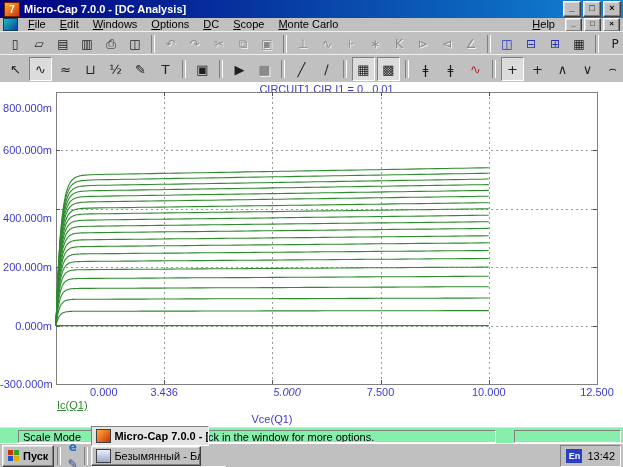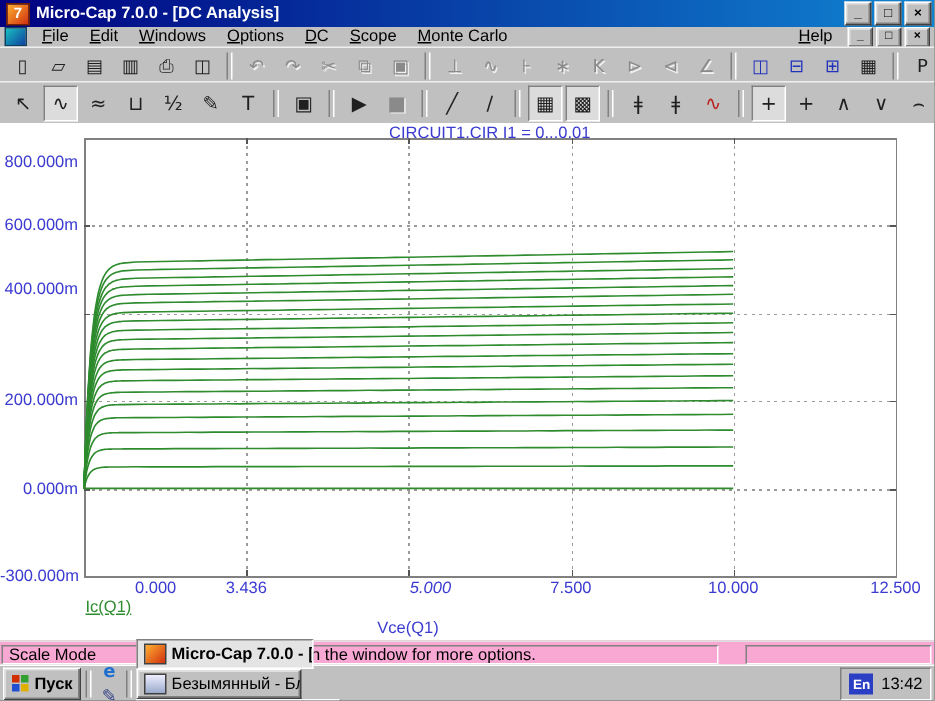--- a/index.html
+++ b/index.html
@@ -43,22 +43,22 @@
   .plotarea{position:absolute;top:82px;left:0;width:623px;height:345px;background:#ffffff;}
   .chart-title{position:absolute;top:1px;left:56px;width:541px;text-align:center;
     color:#3b3bd0;font-size:11px;}
   #chart-svg{position:absolute;left:0;top:0;}
   .xtick{position:absolute;top:304px;color:#3b3bd0;white-space:nowrap;transform:translateX(-50%);}
   .xtick.first{transform:none;padding-left:33px;}
   .ytick{position:absolute;left:0;width:52px;text-align:right;color:#3b3bd0;white-space:nowrap;}
   .series-label{position:absolute;left:57px;top:317px;color:#2e8b2e;text-decoration:underline;}
   .xaxis-label{position:absolute;left:0;top:331px;width:544px;text-align:center;color:#3b3bd0;}
   
-  .statusbar{position:absolute;top:427px;left:0;right:0;height:16px;background:#f9a8d4;
-    display:flex;gap:18px;padding:2px 2px 0 1px;box-sizing:border-box;border-top:1px solid #dfdfdf;}
+  .statusbar{position:absolute;top:427px;left:0;right:0;height:16px;background:#86efac;
+    display:flex;gap:18px;padding:2px 2px 0 18px;box-sizing:border-box;border-top:1px solid #dfdfdf;}
   .sb-panel{border:1px solid;border-color:#808080 #fff #fff #808080;height:13px;line-height:12px;
     padding:0 4px;box-sizing:border-box;overflow:hidden;white-space:nowrap;}
   .sb-mode{width:118px;}
   .sb-hint{width:342px;}
   .sb-rest{flex:1;}
   
   .taskbar{position:absolute;top:443px;left:0;right:0;height:24px;background:#c0c0c0;
     border-top:1px solid #ffffff;display:flex;align-items:center;padding:0 2px;gap:3px;box-sizing:border-box;}
   .raised{border:1px solid;border-color:#fff #404040 #404040 #fff;
     box-shadow:inset -1px -1px 0 #808080,inset 1px 1px 0 #dfdfdf;background:#c0c0c0;}
@@ -216,21 +216,21 @@
     <div class="series-label">Ic(Q1)</div>
     <div class="xaxis-label">Vce(Q1)</div>
   <div class="xtick first" style="left: 57px;">0.000</div>
       <div class="xtick" style="left: 164.2px;">3.436</div>
       <div class="xtick" style="left: 287px; font-style: italic;">5.000</div>
       <div class="xtick" style="left: 380.6px;">7.500</div>
       <div class="xtick" style="left: 488.8px;">10.000</div>
       <div class="xtick" style="left: 597px;">12.500</div>
       <div class="ytick" style="top: 20px;">800.000m</div>
       <div class="ytick" style="top: 62.4px;">600.000m</div>
-      <div class="ytick" style="top: 105px;">400.000m</div>
+      <div class="ytick" style="top: 130px;">400.000m</div>
       <div class="ytick" style="top: 179.2px;">200.000m</div>
       <div class="ytick" style="top: 237.6px;">0.000m</div>
       <div class="ytick" style="top: 296px;">-300.000m</div>
     </div>
 
   <div class="statusbar">
     <div class="sb-panel sb-mode">Scale Mode</div>
     <div class="sb-panel sb-hint">Double-click in the window for more options.</div>
     <div class="sb-panel sb-rest"></div>
   </div>

